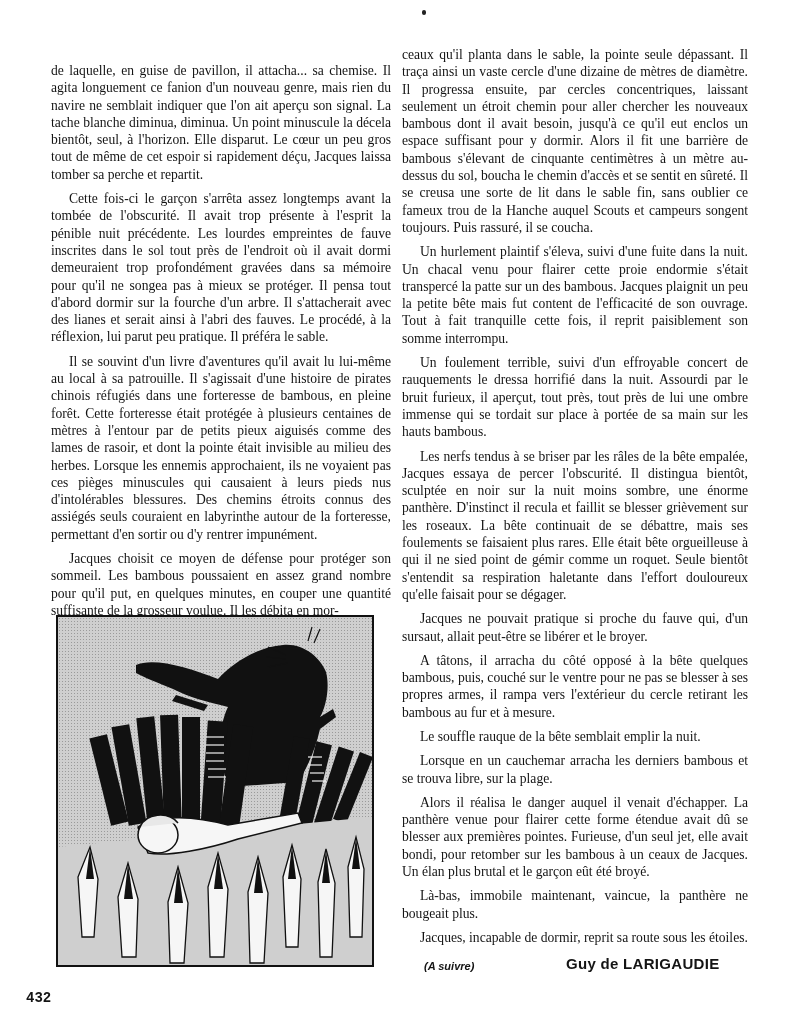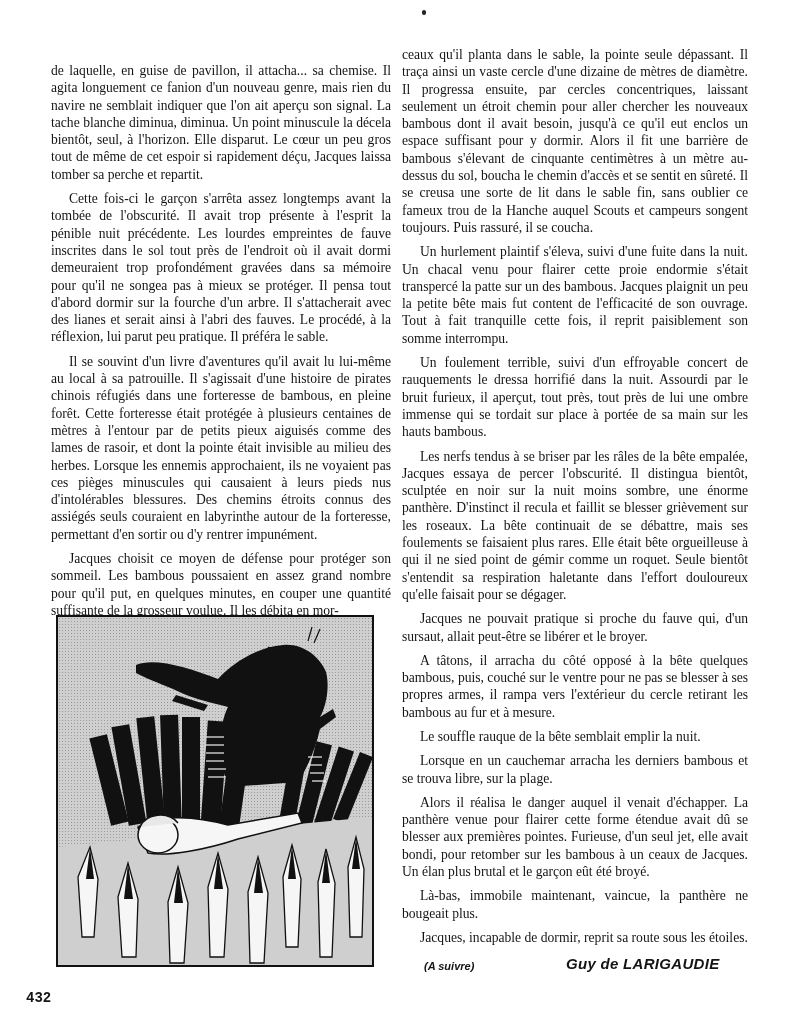--- a/index.html
+++ b/index.html
@@ -13,21 +13,21 @@
   .col p { margin: 0 0 7px 0; text-indent: 18px; }
   .col p.noindent { text-indent: 0; }
   .illus { position: absolute; left: 56px; top: 615px; width: 314px; height: 348px;
            border: 2px solid #111; background-color: #cfcfcf;
            background-image: radial-gradient(#9a9a9a 0.6px, transparent 0.8px);
            background-size: 3px 3px; overflow: hidden; }
   .illus svg { position: absolute; left: 0; top: 0; }
   .footer-left { position: absolute; left: 416px; top: 960px; font-size: 11px; font-style: italic;
                  font-family: "Liberation Sans", sans-serif; font-weight: bold; margin-left: 8px; }
   .signature { position: absolute; left: 566px; top: 955px; font-size: 15px; font-weight: bold;
-               font-family: "Liberation Sans", sans-serif; letter-spacing: 0.3px; font-style: italic; }
+               font-family: "Liberation Sans", sans-serif; letter-spacing: 0.3px; }
   .page-number { position: absolute; left: 26px; top: 990px; font-size: 14px; font-weight: bold;
                  font-family: Liberation Mono, monospace; }
 </style>
 </head>
 <body>
 
 <div class="speck"></div>
 
 <div class="col left">
   <p class="noindent">de laquelle, en guise de pavillon, il attacha... sa chemise. Il agita longuement ce fanion d'un nouveau genre, mais rien du navire ne semblait indiquer que l'on ait aperçu son signal. La tache blanche diminua, diminua. Un point minuscule la décela bientôt, seul, à l'horizon. Elle dispa­rut. Le cœur un peu gros tout de même de cet espoir si rapidement déçu, Jacques laissa tomber sa perche et repartit.</p>

